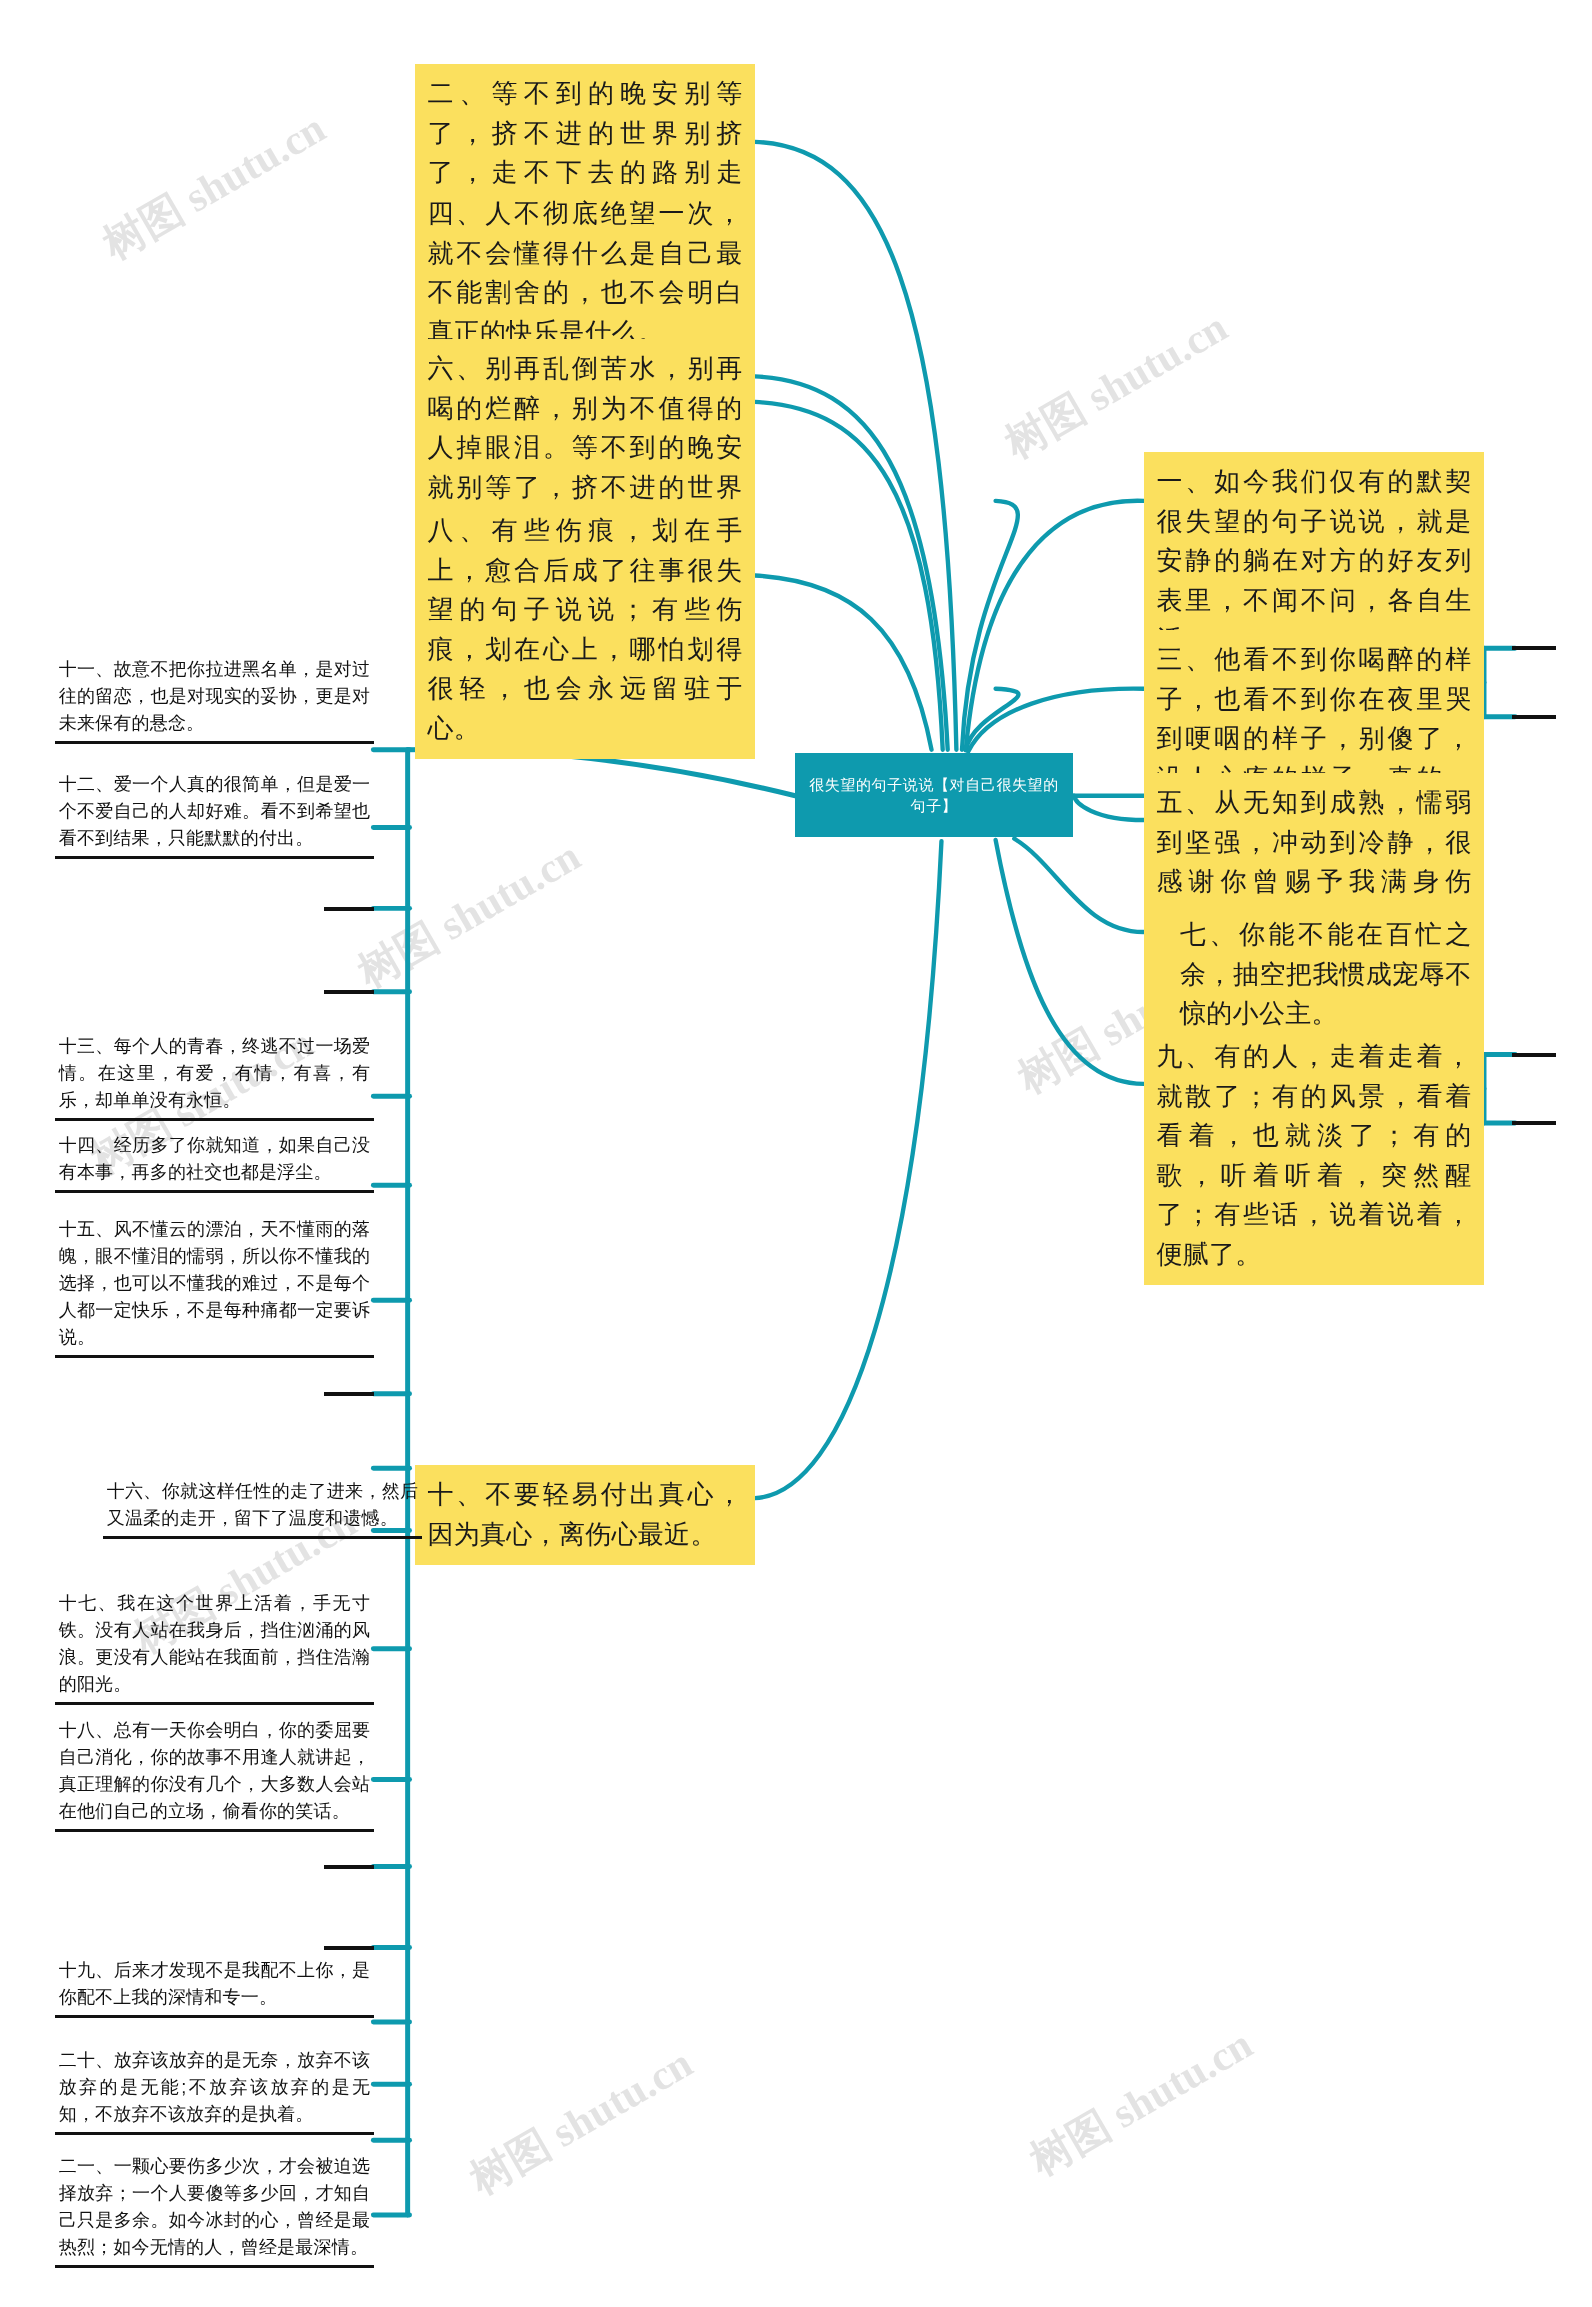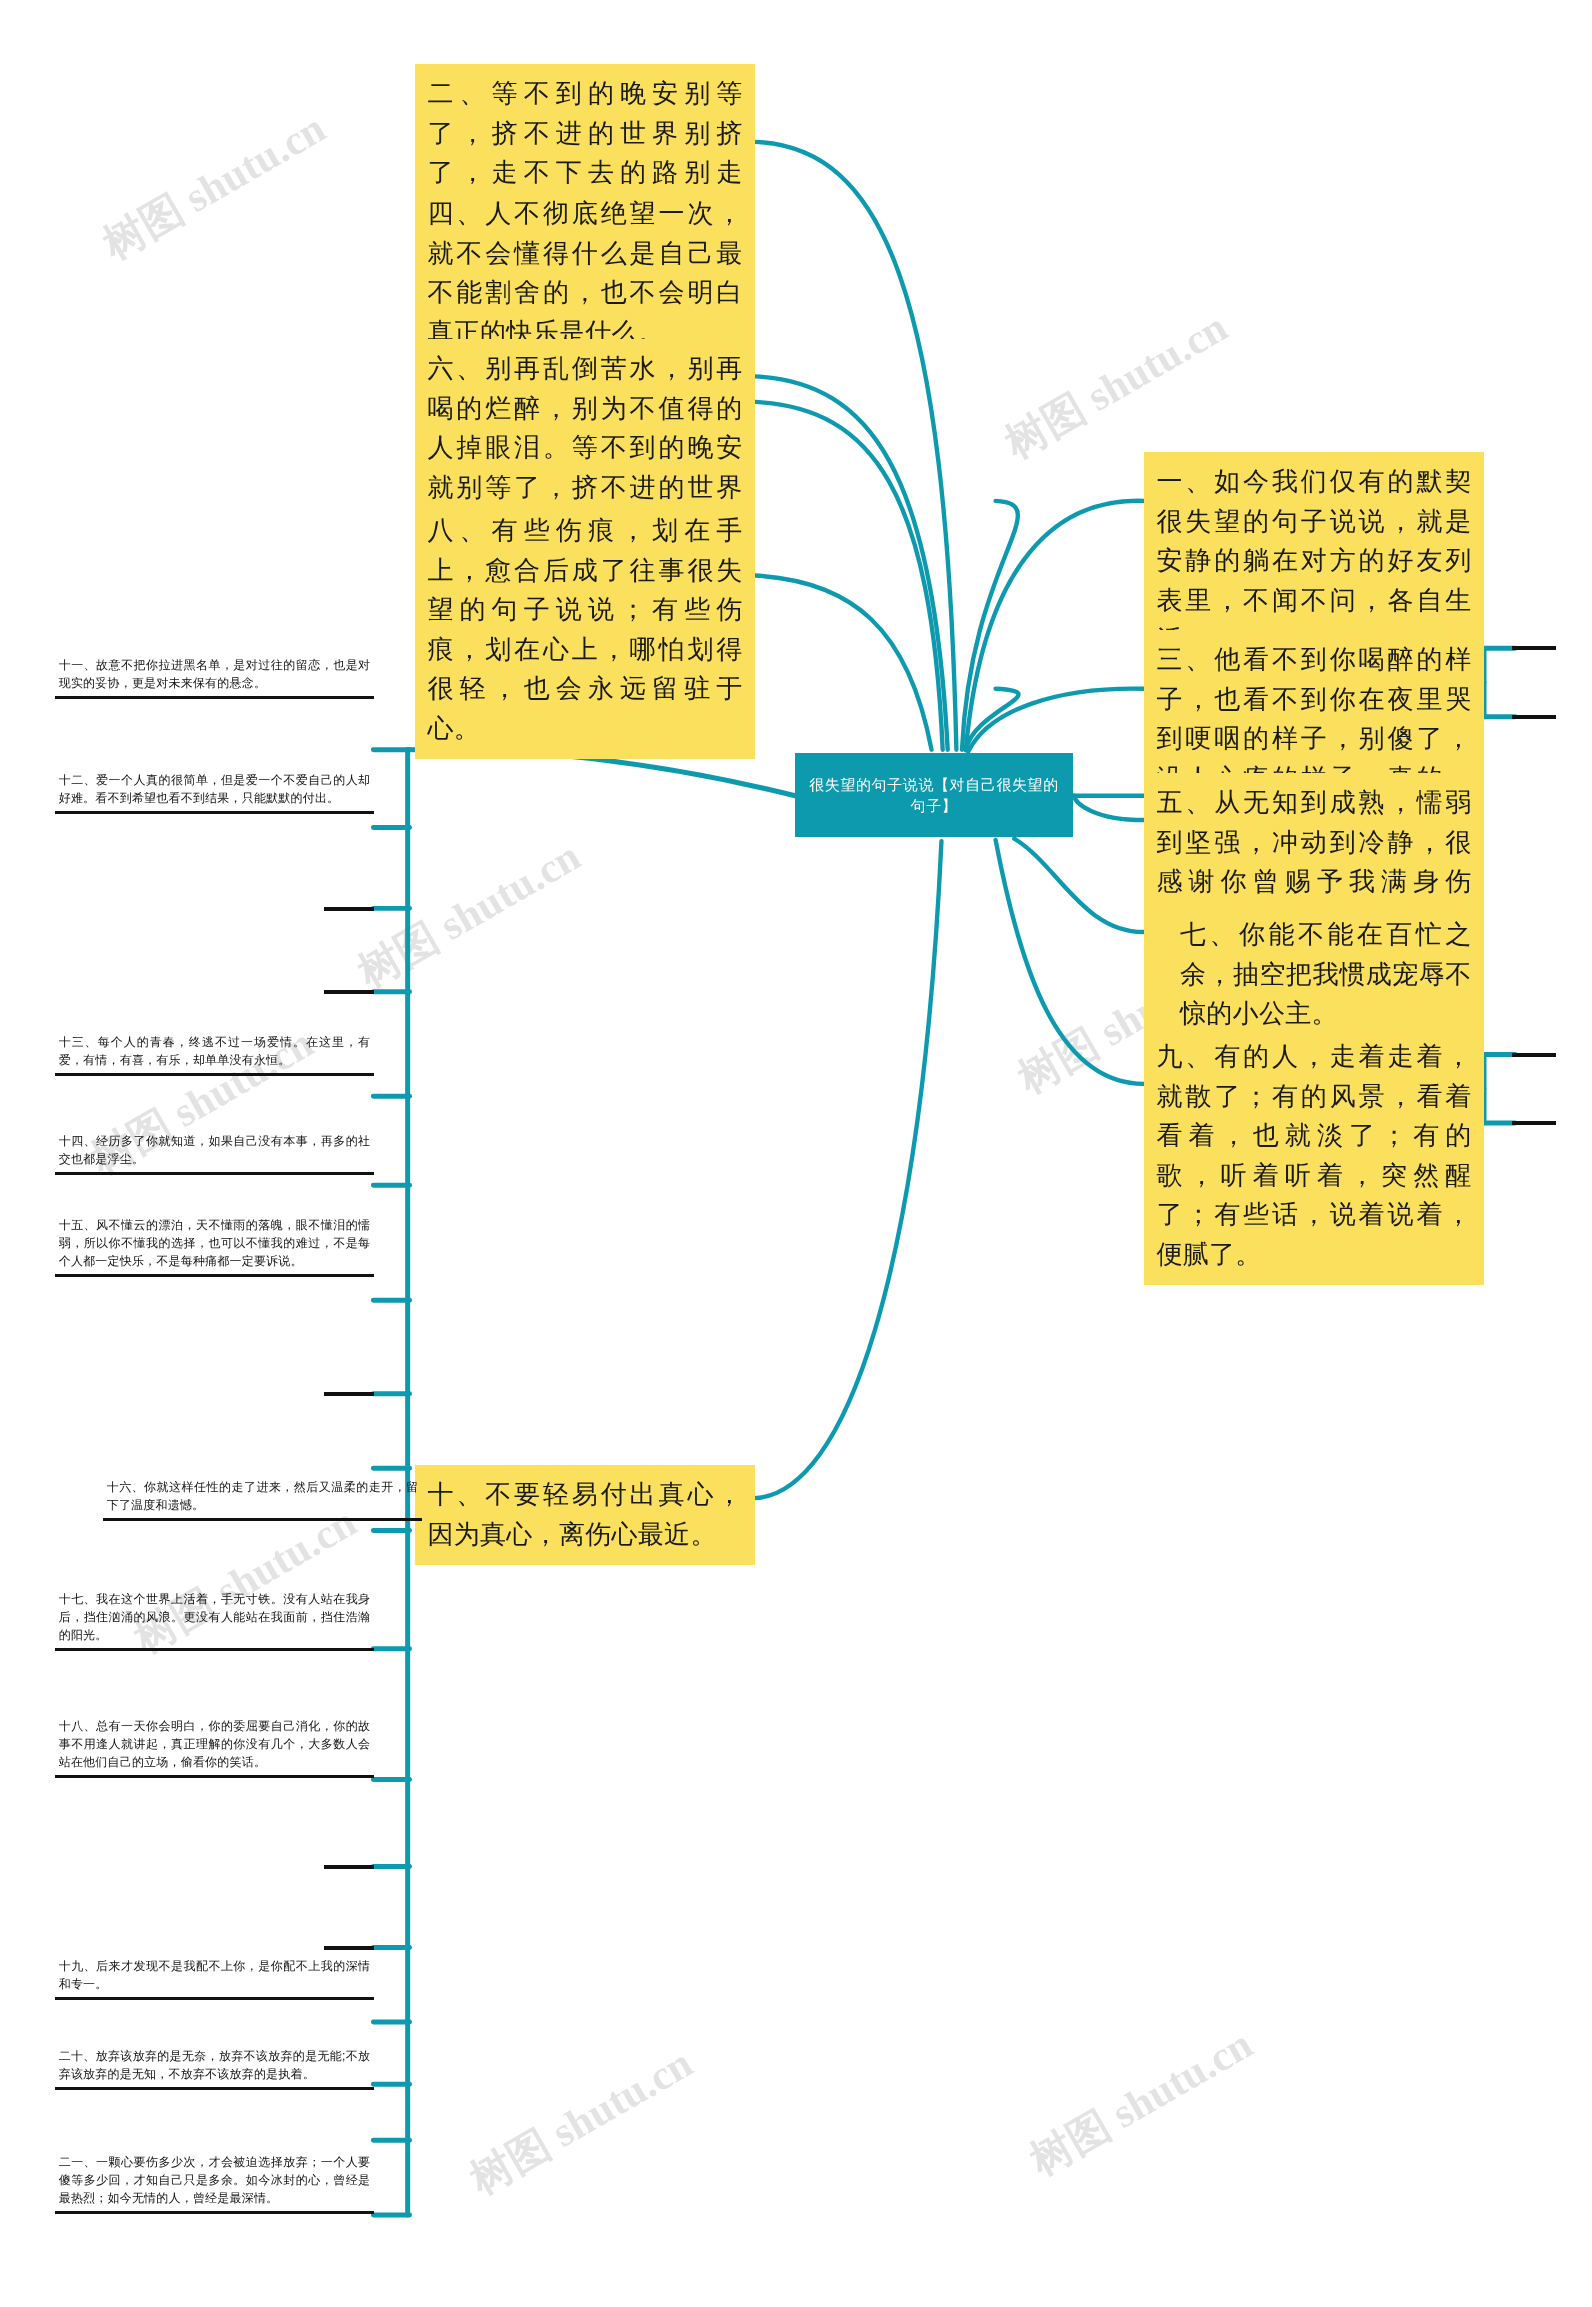--- a/index.html
+++ b/index.html
@@ -36,21 +36,21 @@
   .card{
     position:absolute;z-index:4;background:#fbe05e;color:#1a1a1a;
     box-sizing:border-box;padding:10px 12.4px 11.2px 12.4px;
     font-size:26px;line-height:1.52;letter-spacing:0.3px;
     text-align:justify;
   }
 
   
   .row{
     position:absolute;z-index:4;box-sizing:border-box;
-    color:#111111;font-size:12px;line-height:1.5;letter-spacing:0.2px;
+    color:#111111;font-size:18px;line-height:1.5;letter-spacing:0.2px;
     text-align:justify;padding:0 3.7px 3.7px 3.7px;
     border-bottom:3.7px solid #111111;
   }
   .row-body{display:block;}
 
   
   .stub{position:absolute;z-index:4;height:3.7px;background:#111111;}
 </style>
 </head>
 <body>

